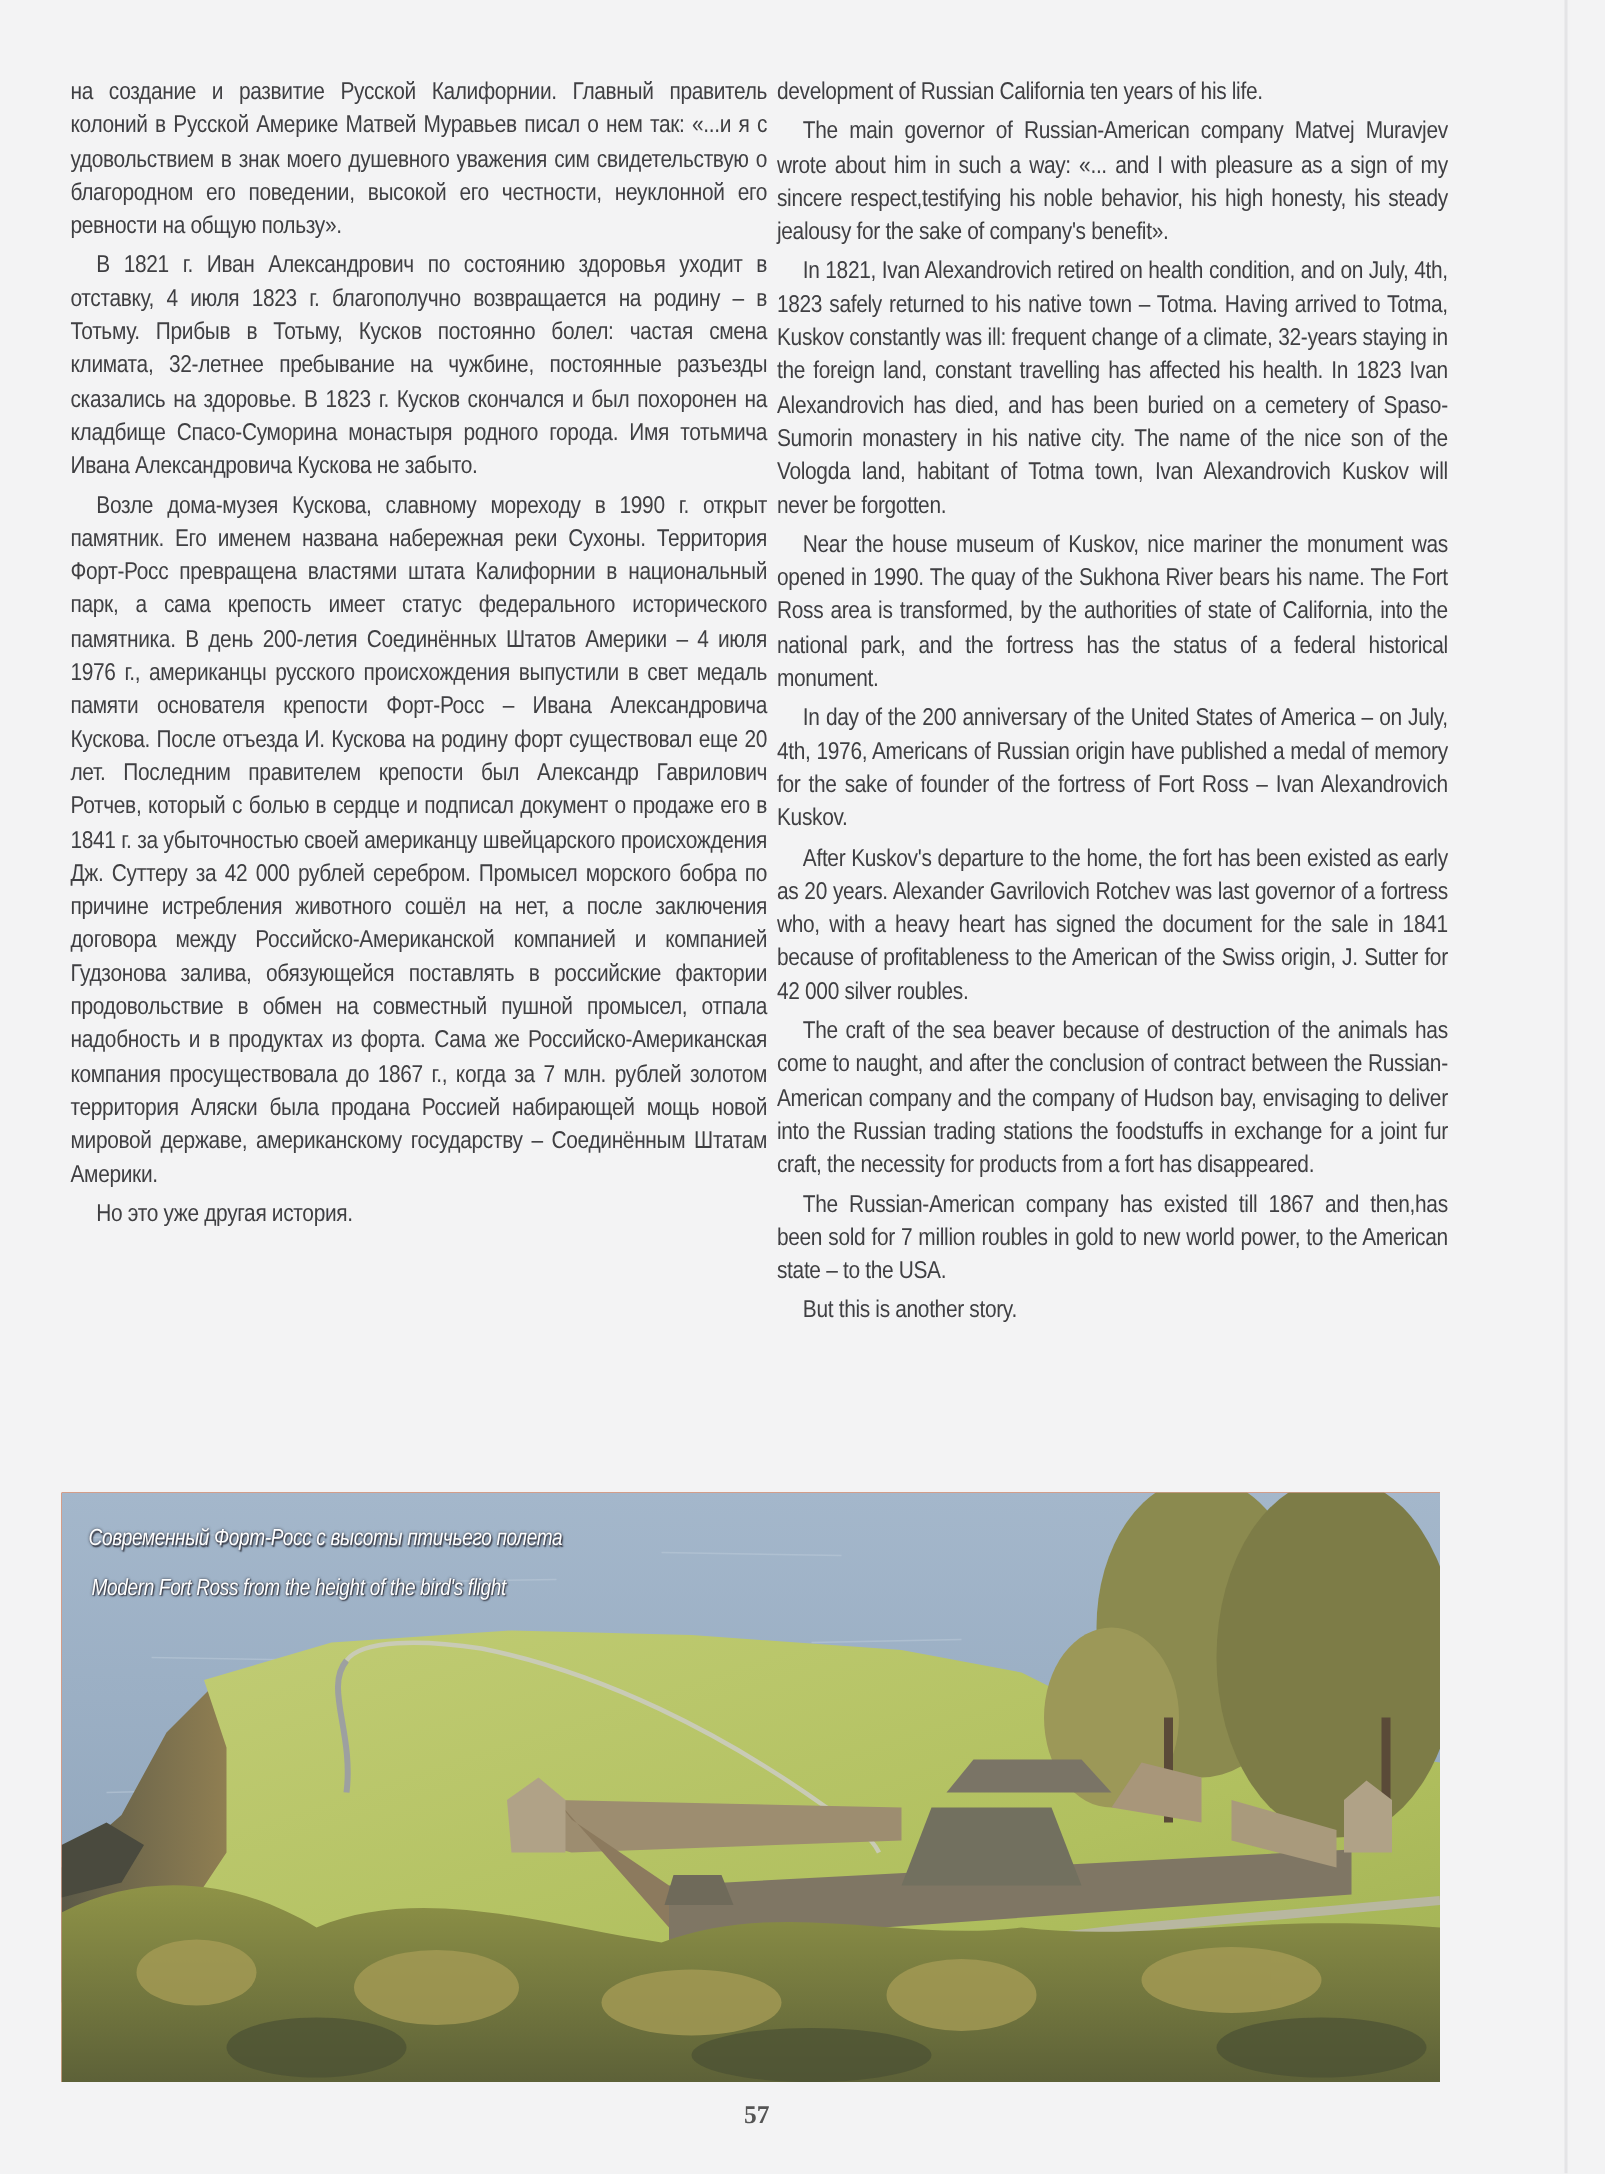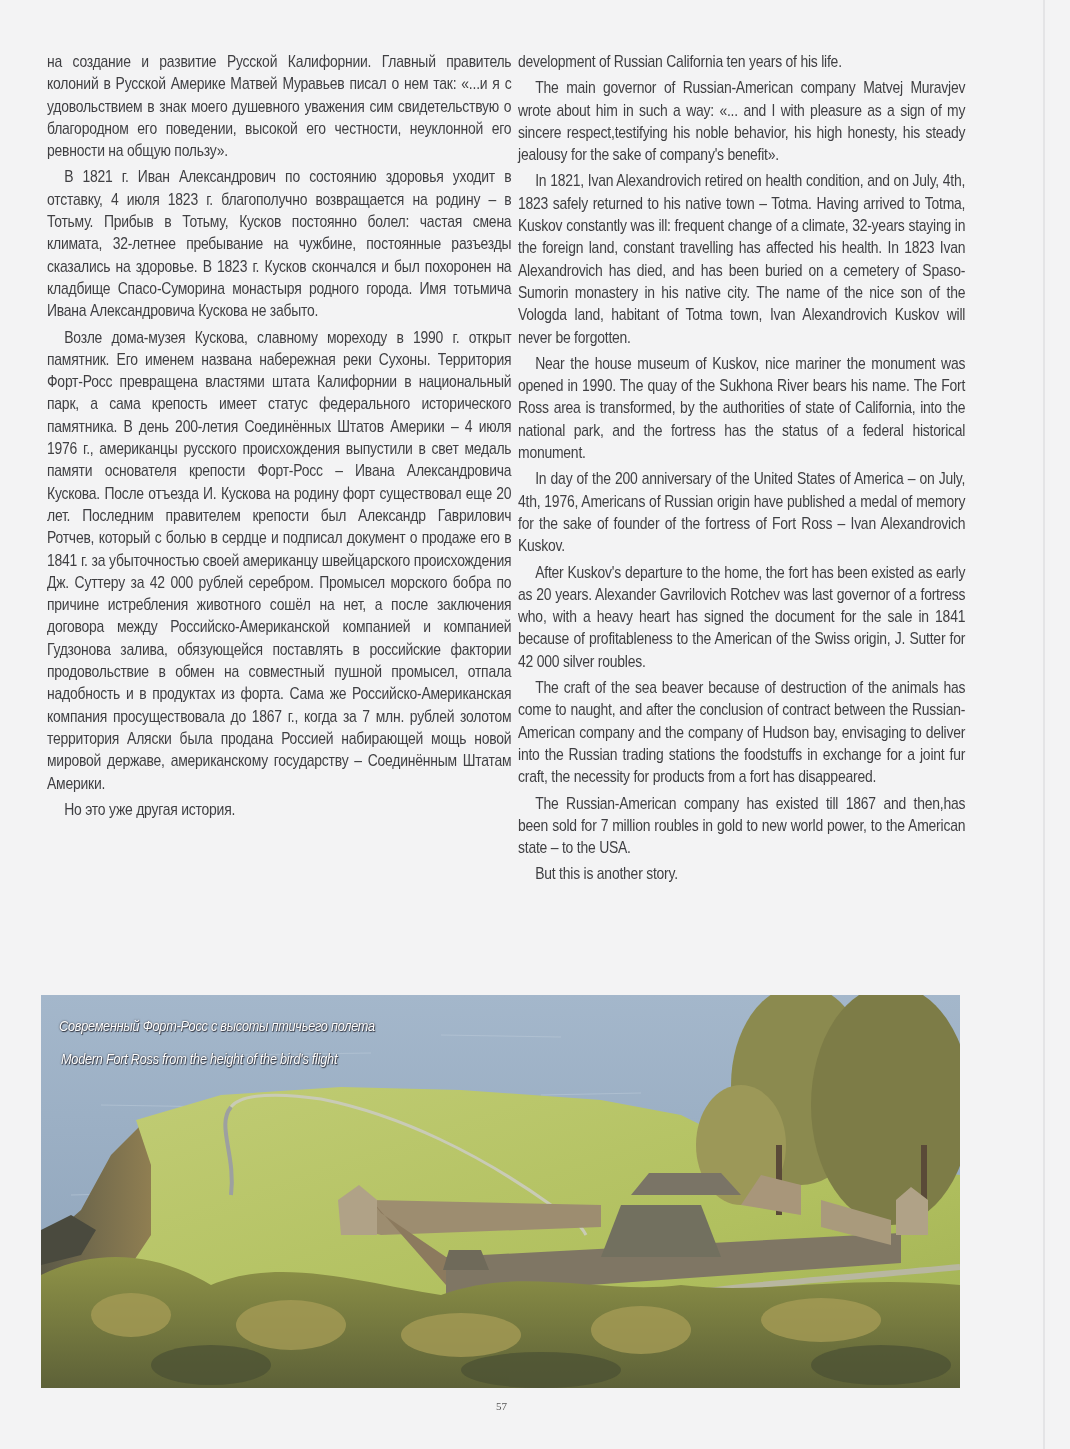--- a/index.html
+++ b/index.html
@@ -38,21 +38,21 @@
     font-family: "Liberation Sans", sans-serif;
     font-size: 15.5px; letter-spacing: -0.3px;
     text-shadow: 0 0 2px rgba(40,40,50,0.9), 1px 1px 1px rgba(30,30,40,0.8);
     transform: scaleX(0.82); transform-origin: left top;
     white-space: nowrap;
   }
   .caption-ru { left: 18px; top: 22px; }
   .caption-en { left: 20px; top: 55px; }
   .page-number {
     position: absolute; left: 496px; top: 1400px;
-    font-family: "Liberation Serif", serif; font-size: 11px; color: #555;
+    font-family: "Liberation Serif", serif; font-size: 17px; color: #555; font-weight: bold;
   }
 </style>
 </head>
 <body>
 
 <div class="page-edge"></div>
 
 <div class="col col-ru">
   <p>на создание и развитие Русской Калифорнии. Главный правитель колоний в Русской Америке Матвей Муравьев писал о нем так: «...и я с удовольствием в знак моего душевного уважения сим свидетельствую о благородном его поведении, высокой его честности, неуклонной его ревности на общую пользу».</p>
   <p class="indent">В 1821 г. Иван Александрович по состоянию здоровья уходит в отставку, 4 июля 1823 г. благополучно возвращается на родину – в Тотьму. Прибыв в Тотьму, Кусков постоянно болел: частая смена климата, 32-летнее пребывание на чужбине, постоянные разъезды сказались на здоровье. В 1823 г. Кусков скончался и был похоронен на кладбище Спасо-Суморина монастыря родного города. Имя тотьмича Ивана Александровича Кускова не забыто.</p>

